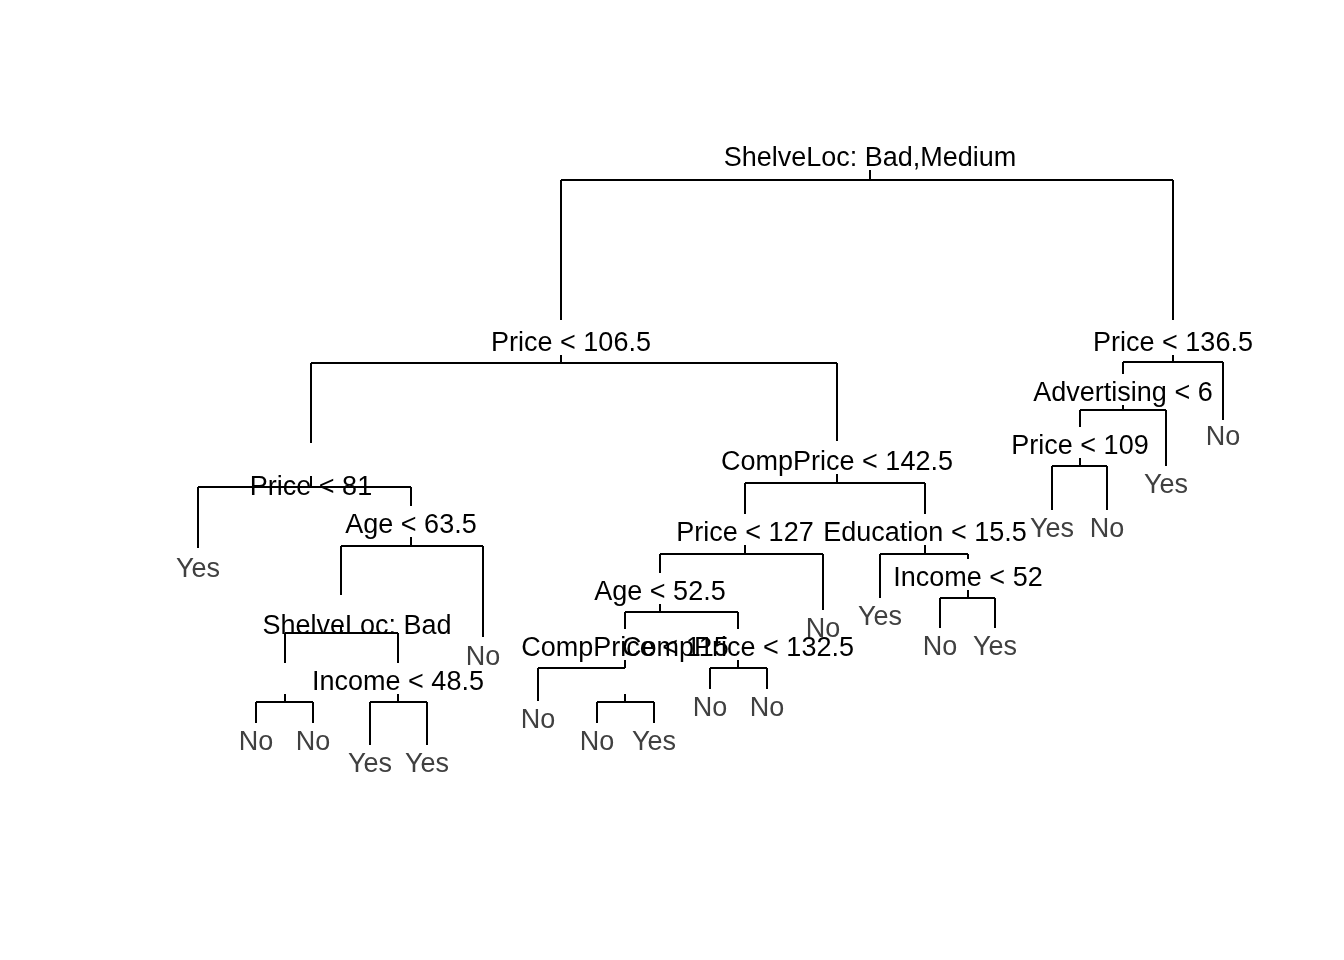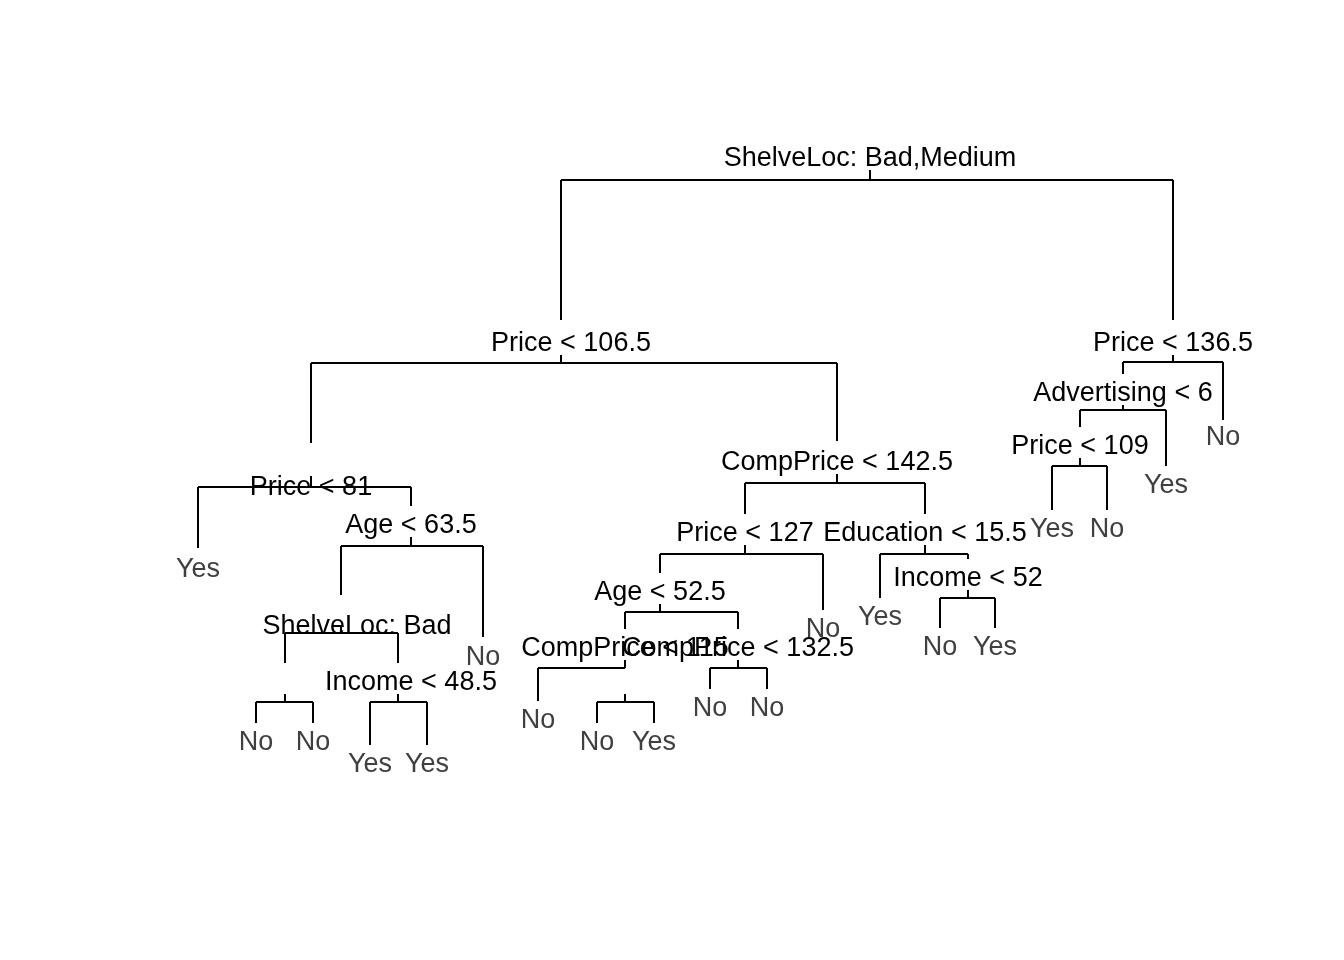--- a/index.html
+++ b/index.html
@@ -149,21 +149,21 @@
       <div class="leaf-label" style="left: 1052px; top: 528px;">Yes</div>
       <div class="leaf-label" style="left: 1107px; top: 528px;">No</div>
       <div class="node-label" style="left: 357px; top: 613px; margin-top: 12px;">ShelveLoc: Bad</div>
       <div class="leaf-label" style="left: 483px; top: 656px;">No</div>
       <div class="node-label" style="left: 660px; top: 591px;">Age &lt; 52.5</div>
       <div class="leaf-label" style="left: 823px; top: 628px;">No</div>
       <div class="leaf-label" style="left: 880px; top: 616px;">Yes</div>
       <div class="node-label" style="left: 968px; top: 577px;">Income &lt; 52</div>
       <div class="leaf-label" style="left: 940px; top: 646px;">No</div>
       <div class="leaf-label" style="left: 995px; top: 646px;">Yes</div>
-      <div class="node-label" style="left: 411px; top: 681px; text-align: right;">Income &lt; 48.5</div>
+      <div class="node-label" style="left: 398px; top: 681px; text-align: right;">Income &lt; 48.5</div>
       <div class="node-label" style="left: 625px; top: 647px;">CompPrice &lt; 115</div>
       <div class="node-label" style="left: 738px; top: 647px;">CompPrice &lt; 132.5</div>
       <div class="leaf-label" style="left: 256px; top: 741px;">No</div>
       <div class="leaf-label" style="left: 313px; top: 741px;">No</div>
       <div class="leaf-label" style="left: 370px; top: 763px;">Yes</div>
       <div class="leaf-label" style="left: 427px; top: 763px;">Yes</div>
       <div class="leaf-label" style="left: 538px; top: 719px;">No</div>
       <div class="leaf-label" style="left: 710px; top: 707px;">No</div>
       <div class="leaf-label" style="left: 767px; top: 707px;">No</div>
       <div class="leaf-label" style="left: 597px; top: 741px;">No</div>

